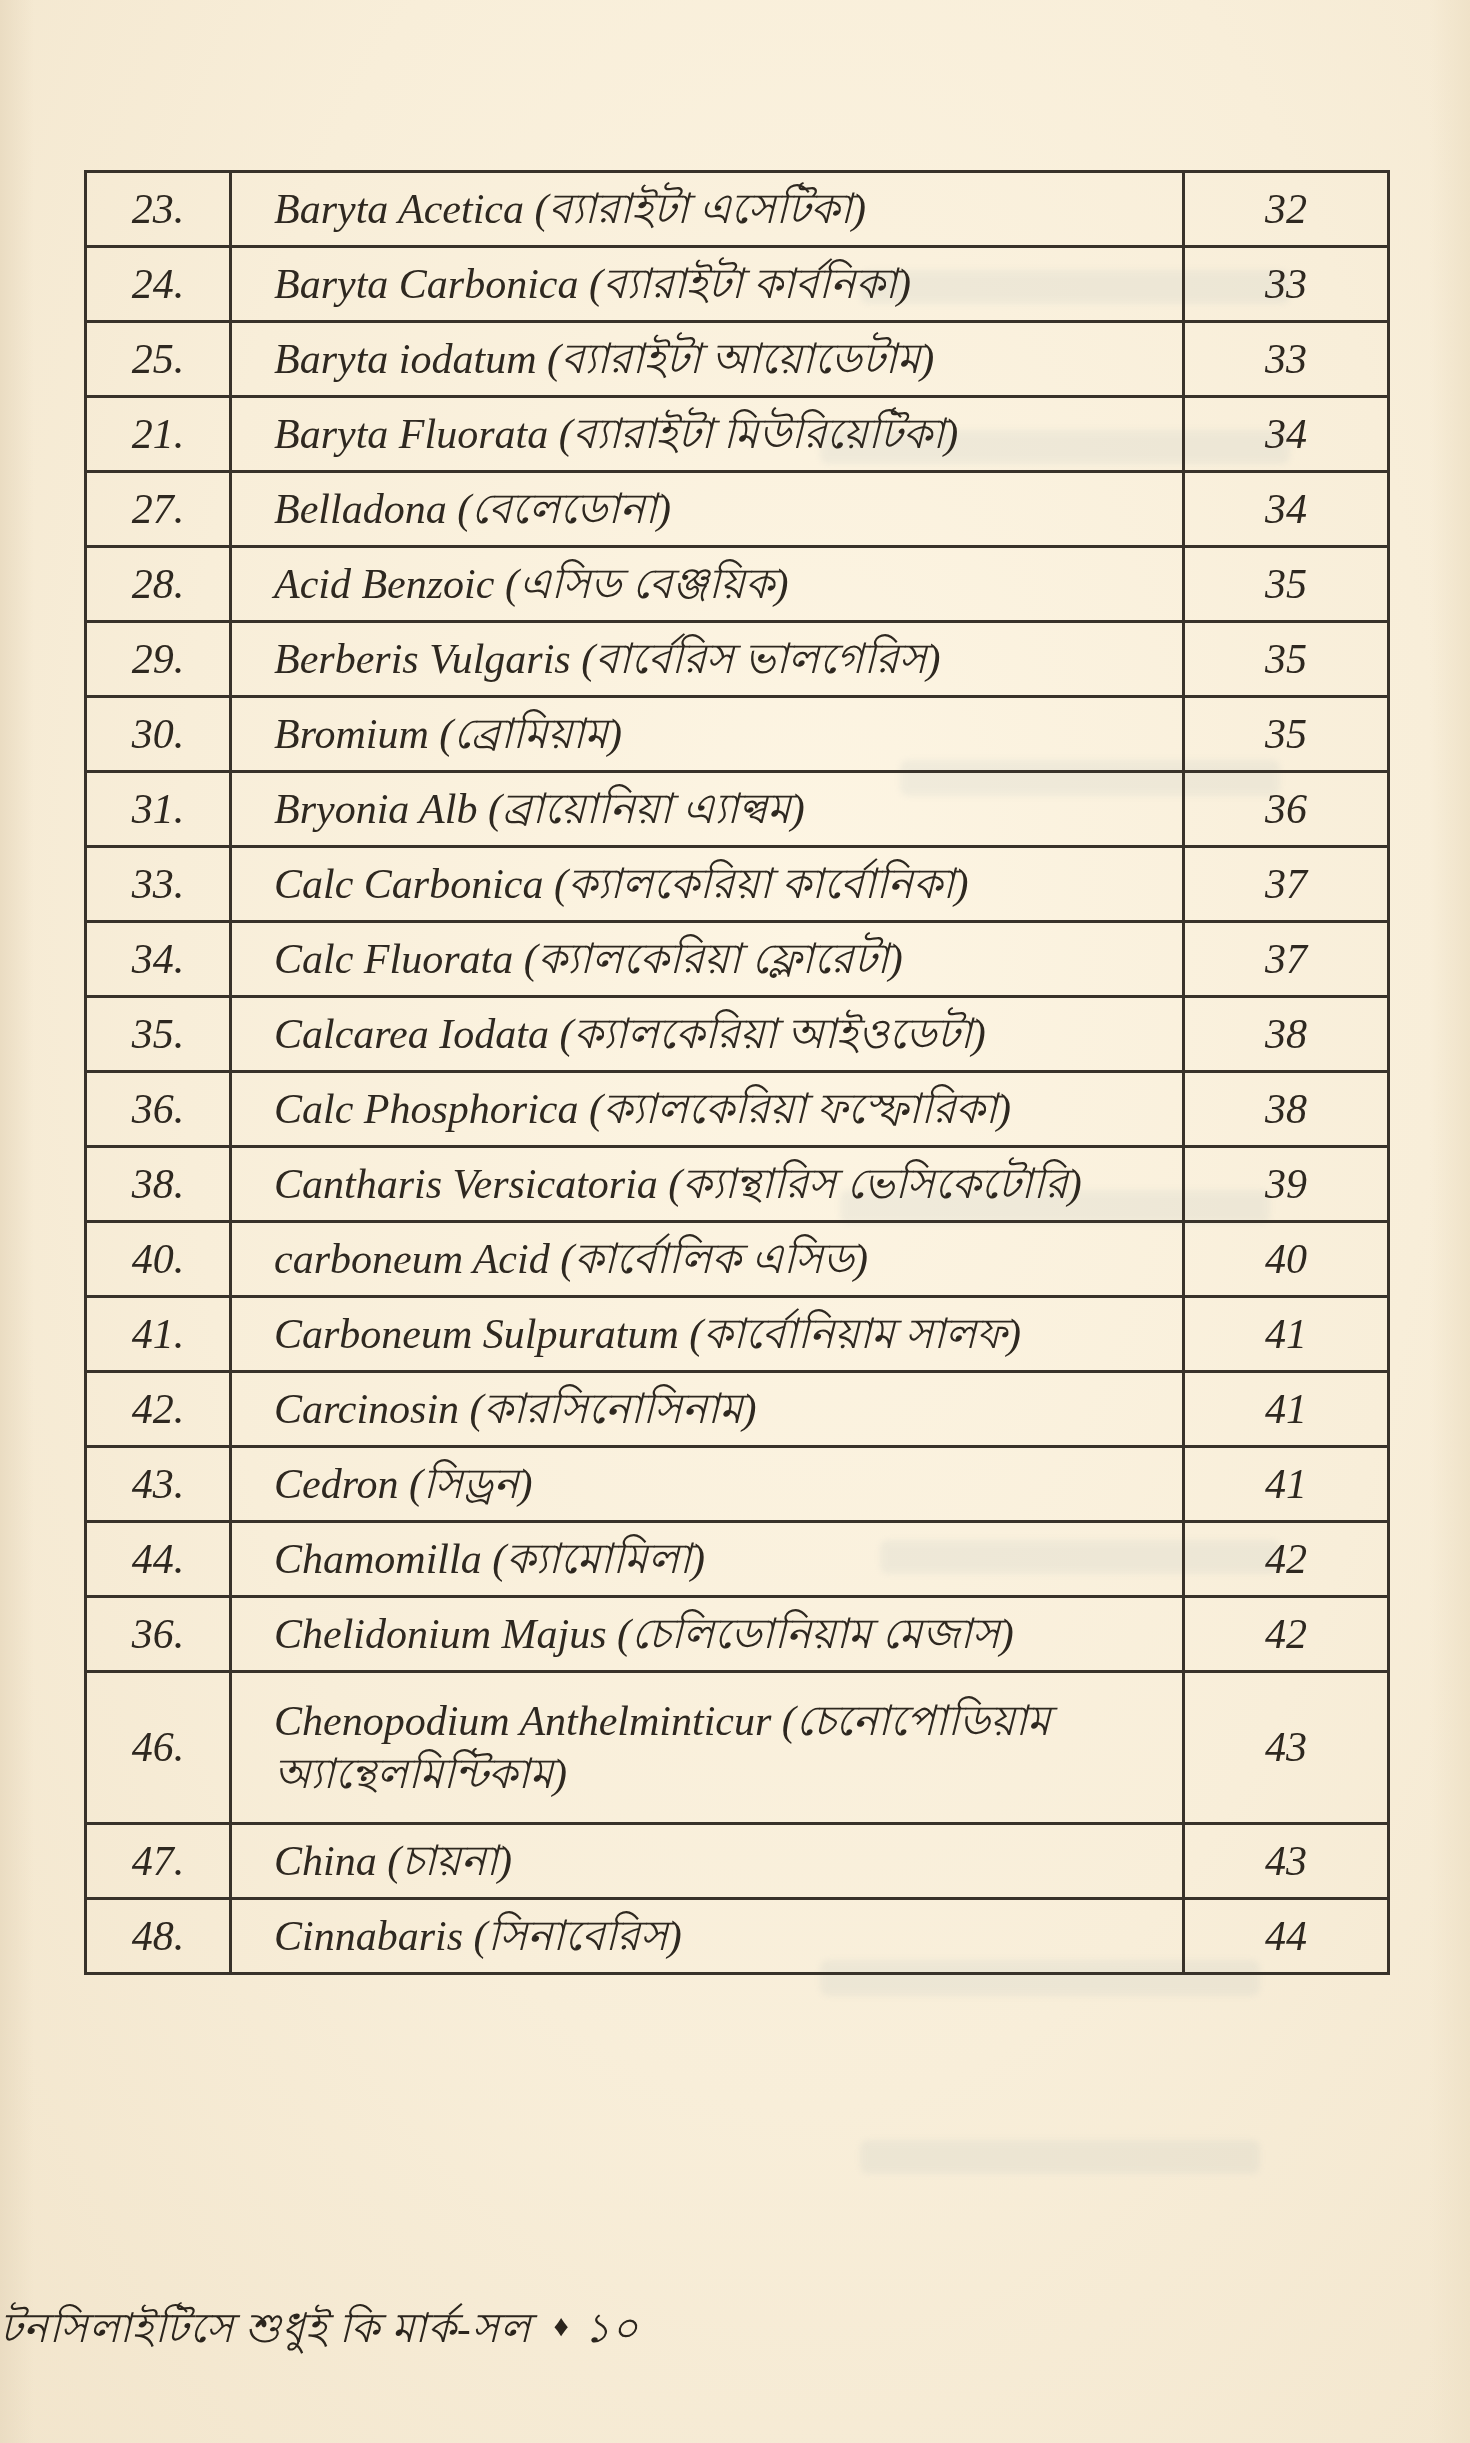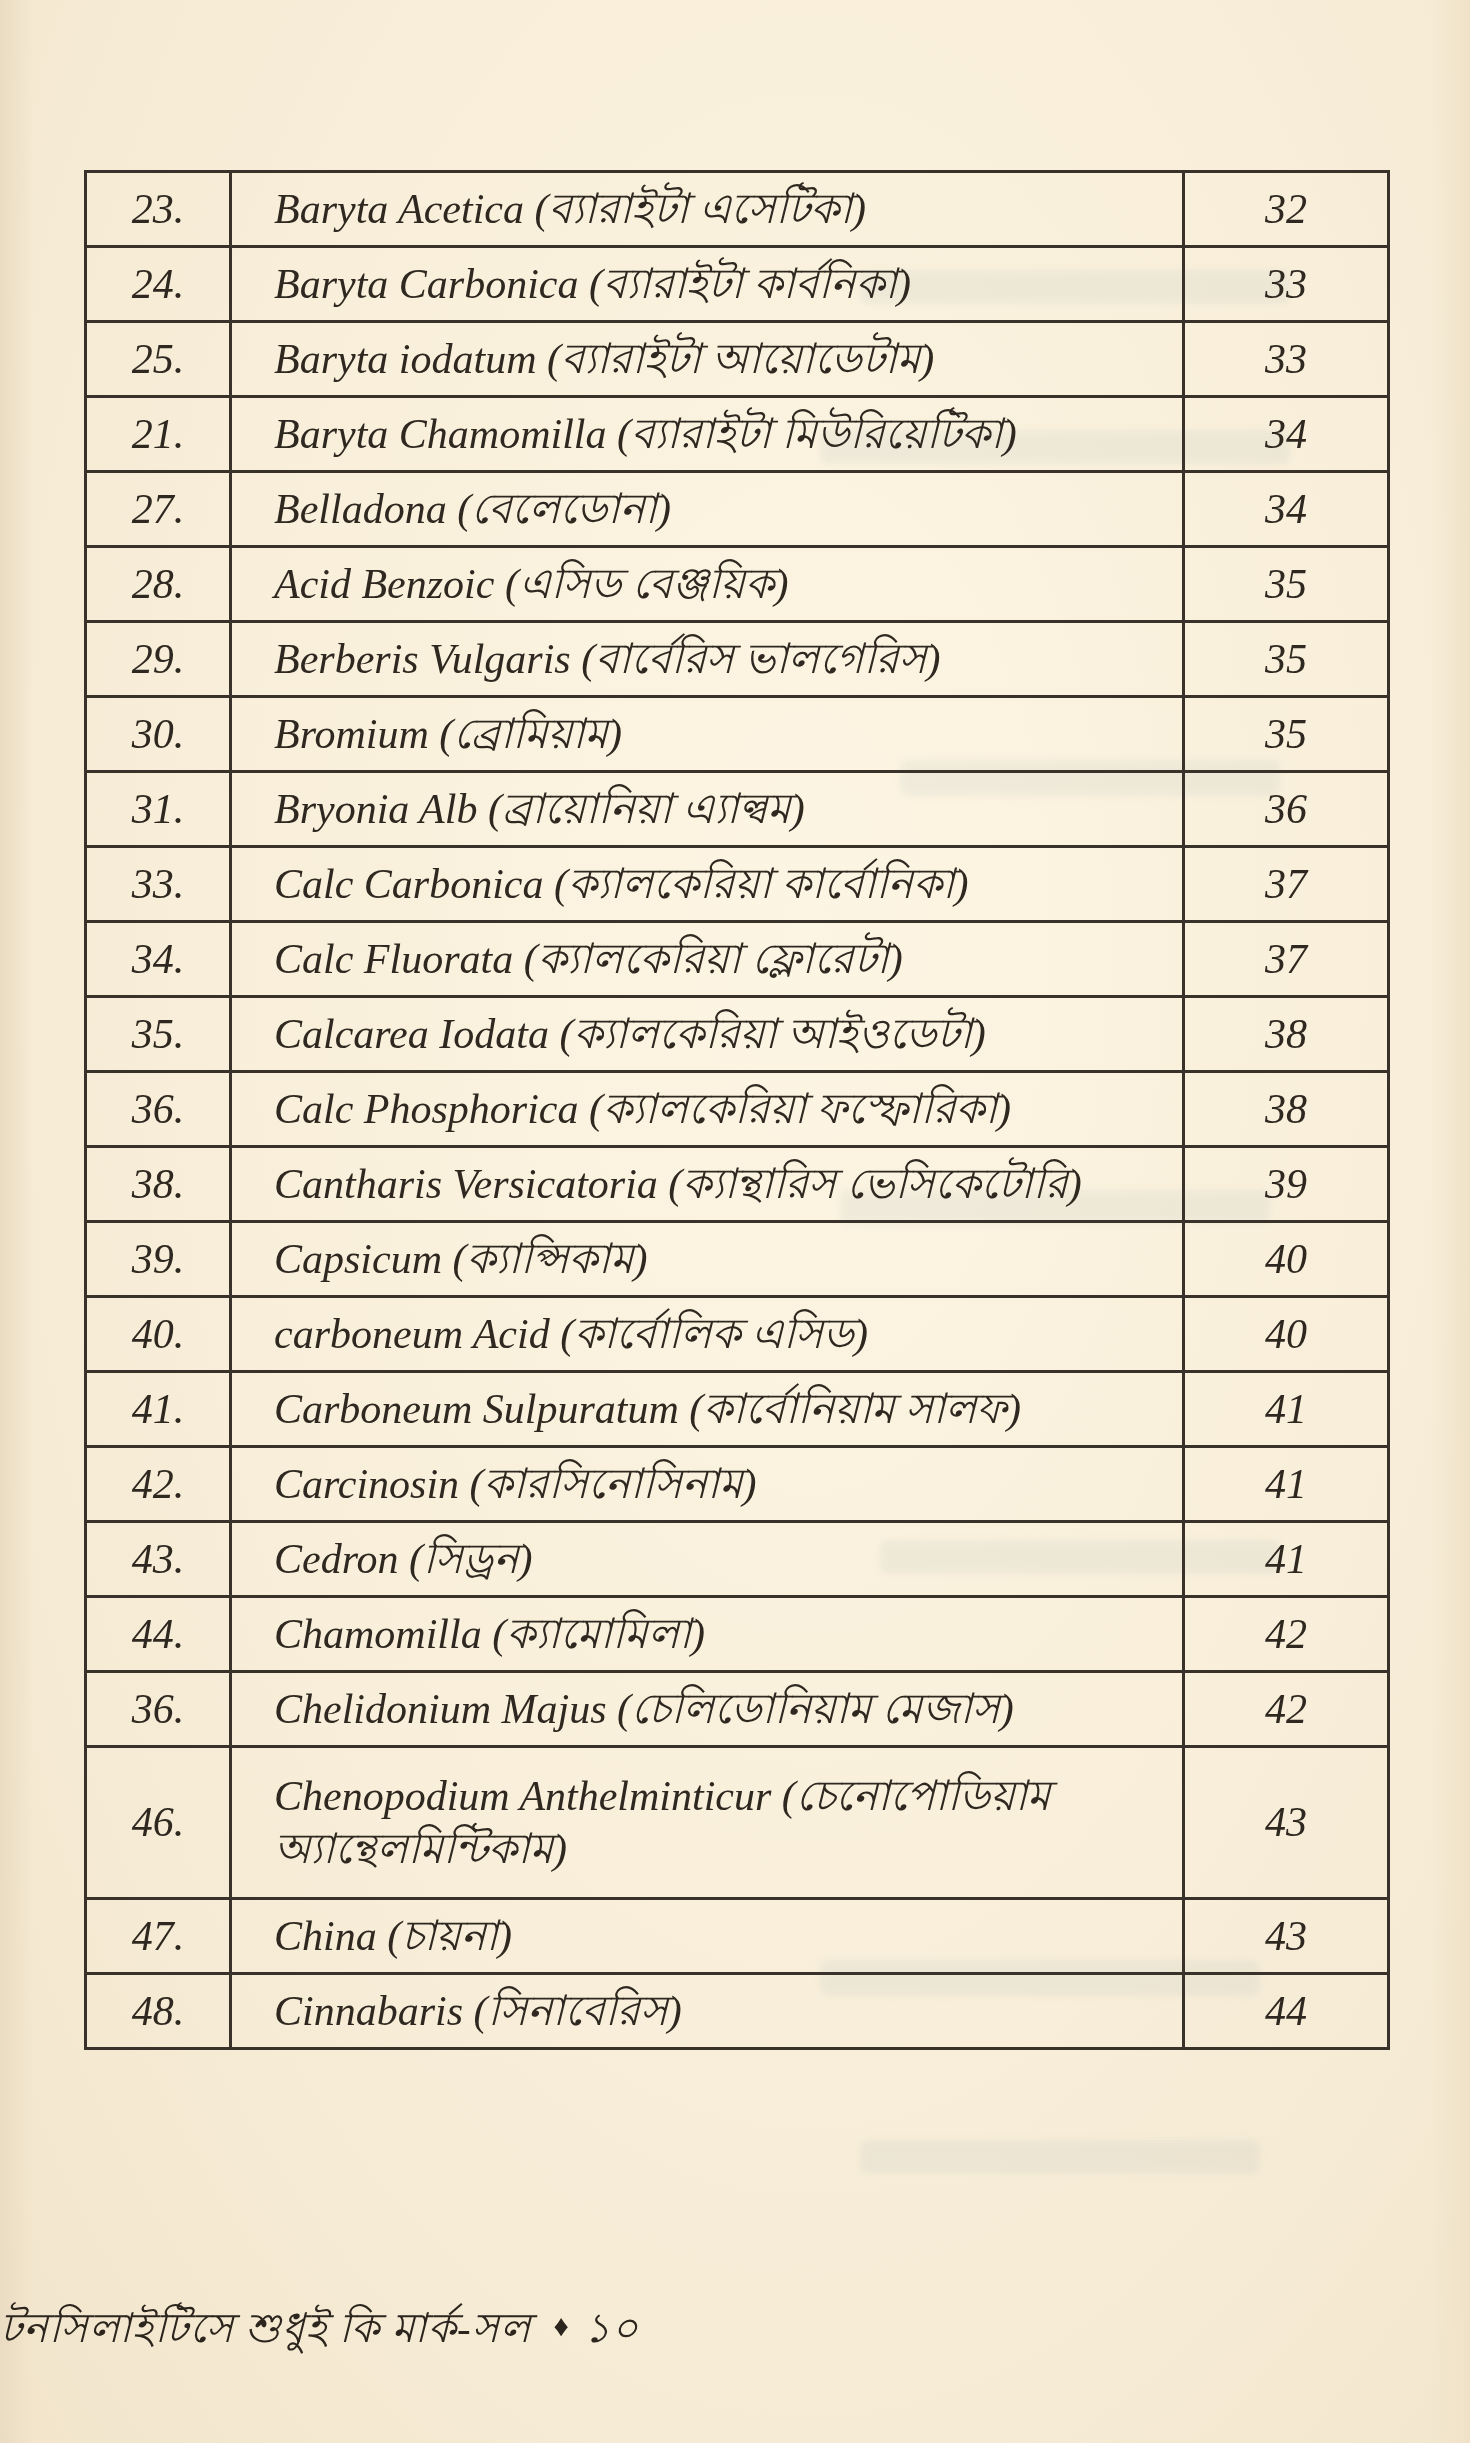--- a/index.html
+++ b/index.html
@@ -79,21 +79,21 @@
         <td class="nm">Baryta Carbonica (ব্যারাইটা কার্বনিকা)</td>
         <td class="pg">33</td>
       </tr>
       <tr class="r">
         <td class="no">25.</td>
         <td class="nm">Baryta iodatum (ব্যারাইটা আয়োডেটাম)</td>
         <td class="pg">33</td>
       </tr>
       <tr class="r">
         <td class="no">21.</td>
-        <td class="nm">Baryta Chamomilla (ব্যারাইটা মিউরিয়েটিকা)</td>
+        <td class="nm">Baryta Fluorata (ব্যারাইটা মিউরিয়েটিকা)</td>
         <td class="pg">34</td>
       </tr>
       <tr class="r">
         <td class="no">27.</td>
         <td class="nm">Belladona (বেলেডোনা)</td>
         <td class="pg">34</td>
       </tr>
       <tr class="r">
         <td class="no">28.</td>
         <td class="nm">Acid Benzoic (এসিড বেঞ্জয়িক)</td>
@@ -131,25 +131,20 @@
       </tr>
       <tr class="r">
         <td class="no">36.</td>
         <td class="nm">Calc Phosphorica (ক্যালকেরিয়া ফস্ফোরিকা)</td>
         <td class="pg">38</td>
       </tr>
       <tr class="r">
         <td class="no">38.</td>
         <td class="nm">Cantharis Versicatoria (ক্যান্থারিস ভেসিকেটোরি)</td>
         <td class="pg">39</td>
-      </tr>
-      <tr class="r">
-        <td class="no">39.</td>
-        <td class="nm">Capsicum (ক্যাপ্সিকাম)</td>
-        <td class="pg">40</td>
       </tr>
       <tr class="r">
         <td class="no">40.</td>
         <td class="nm">carboneum Acid (কার্বোলিক এসিড)</td>
         <td class="pg">40</td>
       </tr>
       <tr class="r">
         <td class="no">41.</td>
         <td class="nm">Carboneum Sulpuratum (কার্বোনিয়াম সালফ)</td>
         <td class="pg">41</td>

